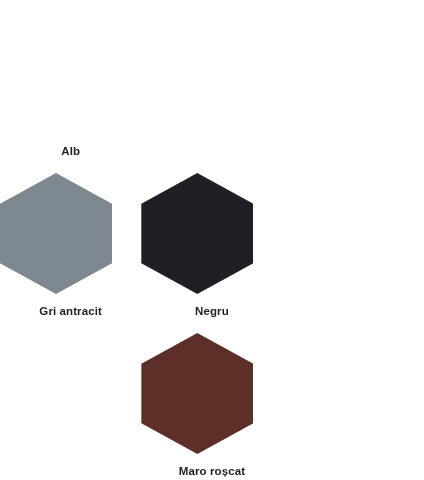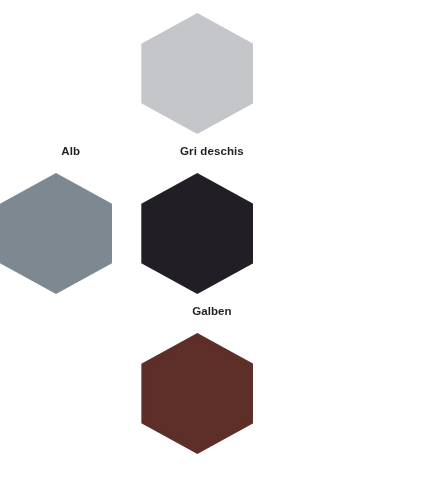--- a/index.html
+++ b/index.html
@@ -119,55 +119,50 @@
   <div class="swatch-row">
 
     <div class="swatch-cell">
       <div class="hex">
         <div class="hex-inner" style="background-color: rgb(255, 255, 255);"></div>
         <div class="hex-cap" style="background-color: rgb(255, 255, 255);"></div>
       </div>
       <div class="swatch-label" style="color: rgb(35, 31, 32);">Alb</div>
     </div>
 
-    <div class="swatch-cell">
-      <div class="hex">
-        <div class="hex-inner" style="background-color: rgb(196, 198, 202);"></div>
-        <div class="hex-cap" style="background-color: rgb(196, 198, 202);"></div>
-      </div>
-      <div class="swatch-label" style="color: rgb(35, 31, 32);">Gri deschis</div>
-    </div>
 
 
   </div>
 
   <div class="swatch-row">
 
     <div class="swatch-cell">
       <div class="hex">
         <div class="hex-inner" style="background-color: rgb(125, 136, 145);"></div>
         <div class="hex-cap" style="background-color: rgb(125, 136, 145);"></div>
       </div>
+      <div class="swatch-label" style="color: rgb(35, 31, 32);">Gri antracit</div>
     </div>
 
 
     <div class="swatch-cell">
       <div class="hex">
         <div class="hex-inner" style="background-color: rgb(33, 30, 37);"></div>
         <div class="hex-cap" style="background-color: rgb(33, 30, 37);"></div>
       </div>
-      <div class="swatch-label" style="color: rgb(35, 31, 32);">Galben</div>
+      <div class="swatch-label" style="color: rgb(35, 31, 32);">Negru</div>
     </div>
 
   </div>
 
   <div class="swatch-row row-single">
 
     <div class="swatch-cell">
       <div class="hex">
         <div class="hex-inner" style="background-color: rgb(93, 47, 40);"></div>
         <div class="hex-cap" style="background-color: rgb(93, 47, 40);"></div>
       </div>
+      <div class="swatch-label" style="color: rgb(35, 31, 32);">Maro roșcat</div>
     </div>
 
   </div>
 
 </div>
 
 </body></html>

